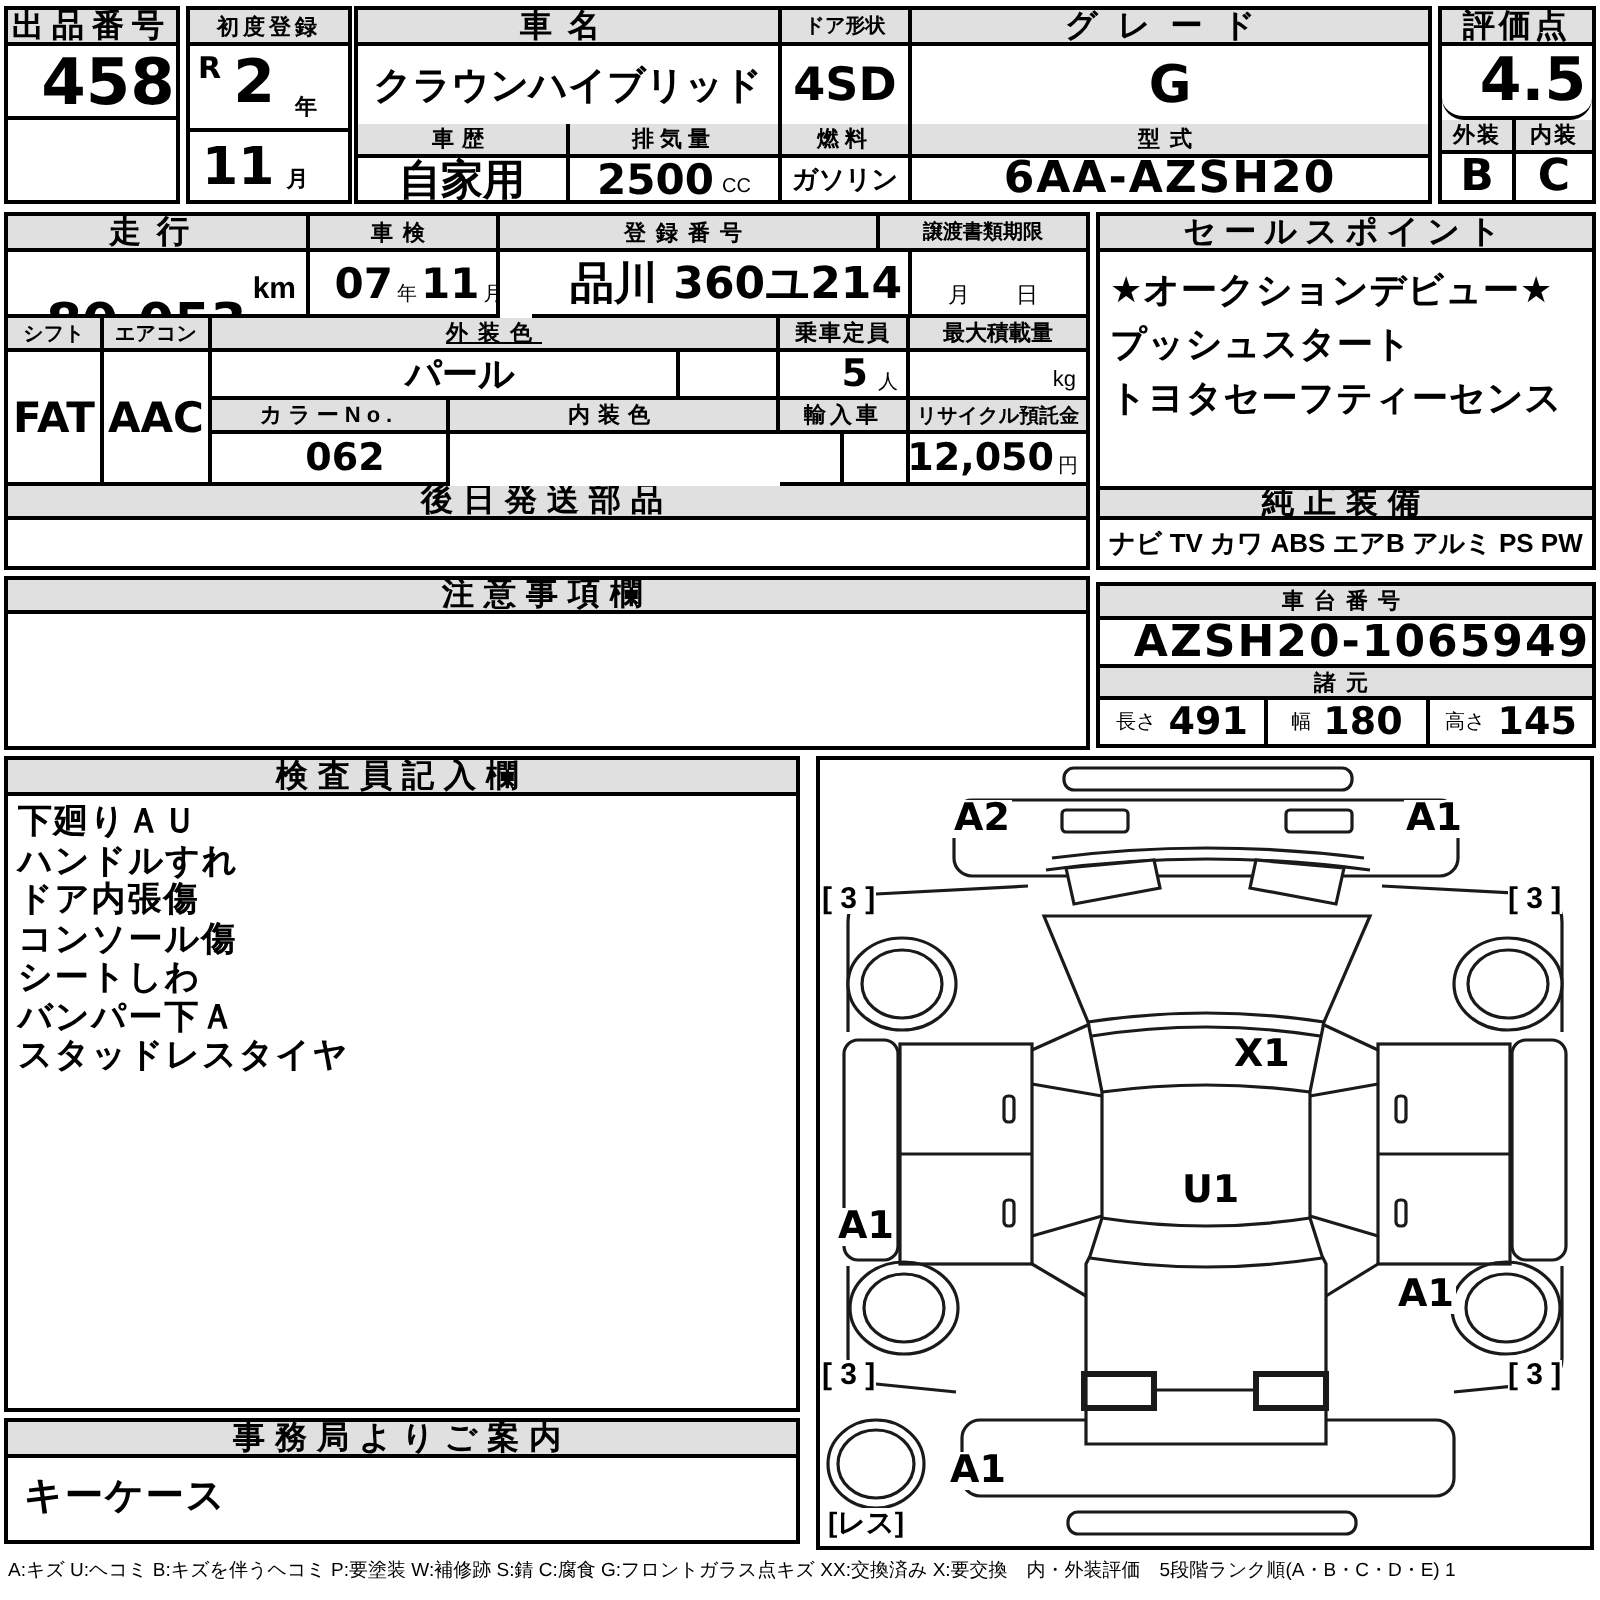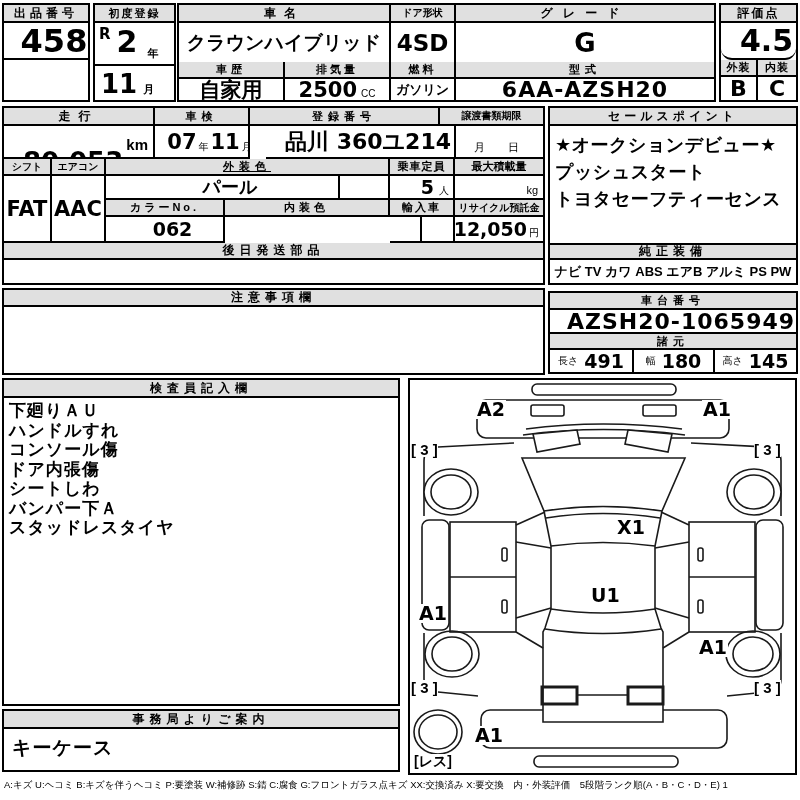--- a/index.html
+++ b/index.html
@@ -1,21 +1,21 @@
 <!DOCTYPE html>
 <html><head>
 <meta charset="utf-8">
 <style>
   * { margin:0; padding:0; box-sizing:border-box; }
   body { background:#fff; font-family:"Liberation Sans","DejaVu Sans",sans-serif; color:#000; }
   #sheet { position:relative; width:800px; height:800px; background:#fff; overflow:hidden; }
   .abs { position:absolute; }
   .box { position:absolute; border:2px solid #000; background:#fff; }
   .h { background:#e0e0e0; border-bottom:2px solid #000; display:flex; align-items:center; justify-content:center;
-       font-size:12px; font-weight:bold; letter-spacing:4px; white-space:nowrap; overflow:hidden; }
+       font-size:16px; font-weight:bold; letter-spacing:4px; white-space:nowrap; overflow:hidden; }
   .cell { position:absolute; display:flex; align-items:center; justify-content:center; overflow:hidden; white-space:nowrap; }
   .bold { font-weight:bold; }
   .bdr { border-right:2px solid #000; }
   .bdb { border-bottom:2px solid #000;padding-left:16px; }
   .big { font-weight:bold; font-family:"DejaVu Sans","Liberation Sans",sans-serif; }
   .dlabel { position:absolute; font-weight:bold; font-size:19px; background:#fff; line-height:1; padding:0 1px;
             font-family:"DejaVu Sans","Liberation Sans",sans-serif; }
   .tire { position:absolute; font-weight:bold; font-size:15px; background:#fff; line-height:1; }
   svg { display:block; }
   .inspLine { font-size:17px; font-weight:bold; line-height:19.5px; letter-spacing:1px; }
@@ -165,22 +165,22 @@
 
   <div class="box" style="left:2px;top:288px;width:543px;height:87px;">
     <div class="h" style="height:17px;letter-spacing:5px;">注意事項欄</div>
   </div>
 
   <div class="box" style="left:2px;top:378px;width:398px;height:328px;">
     <div class="h" style="height:18px;letter-spacing:5px;">検査員記入欄</div>
     <div class="abs" style="left:5px;top:21px;width:386px;">
       <div class="inspLine">下廻りＡＵ</div>
       <div class="inspLine">ハンドルすれ</div>
+      <div class="inspLine">ドア内張傷</div>
       <div class="inspLine">コンソール傷</div>
-      <div class="inspLine">ドア内張傷</div>
       <div class="inspLine">シートしわ</div>
       <div class="inspLine">バンパー下Ａ</div>
       <div class="inspLine">スタッドレスタイヤ</div>
     </div>
   </div>
 
   <div class="box" style="left:2px;top:709px;width:398px;height:63px;">
     <div class="h" style="height:18px;letter-spacing:5px;">事務局よりご案内</div>
     <div class="abs bold" style="left:8px;top:24px;font-size:19px;letter-spacing:1px;">キーケース</div>
   </div>

